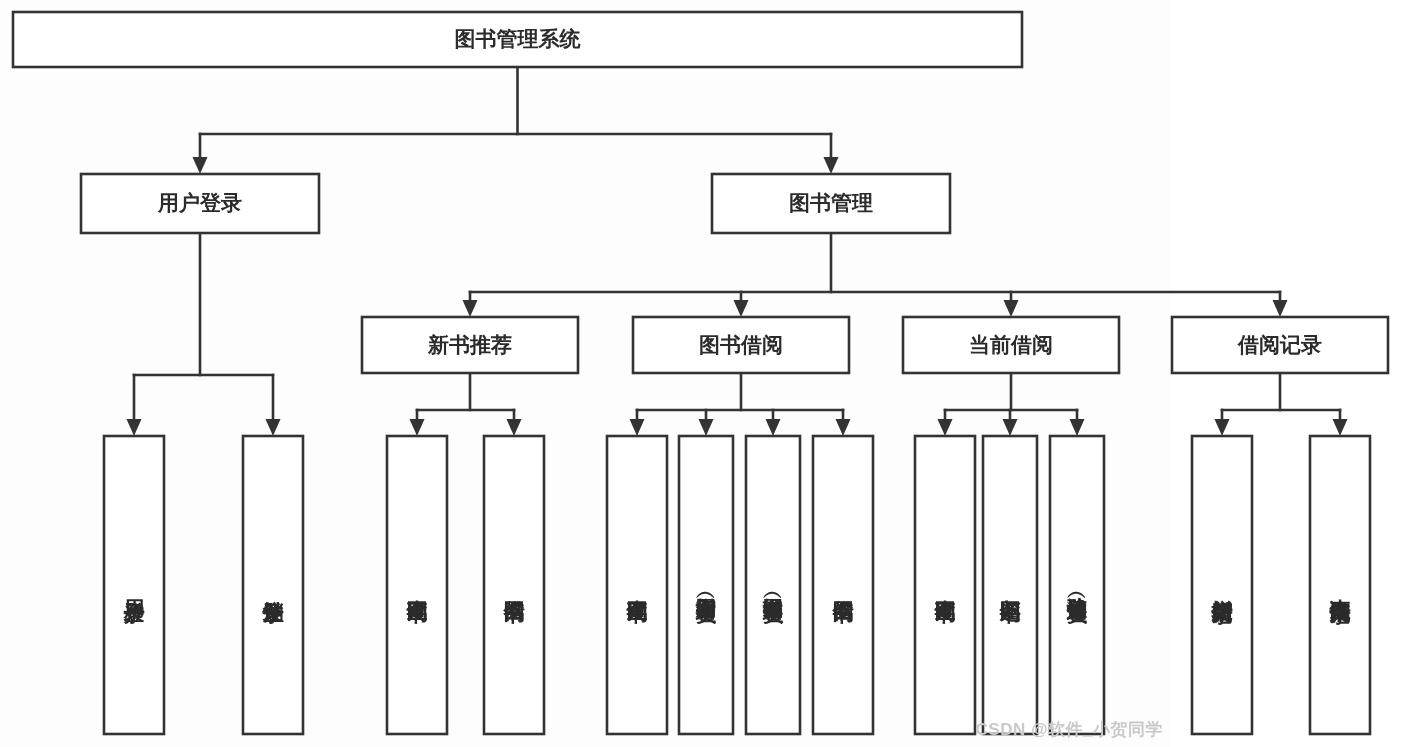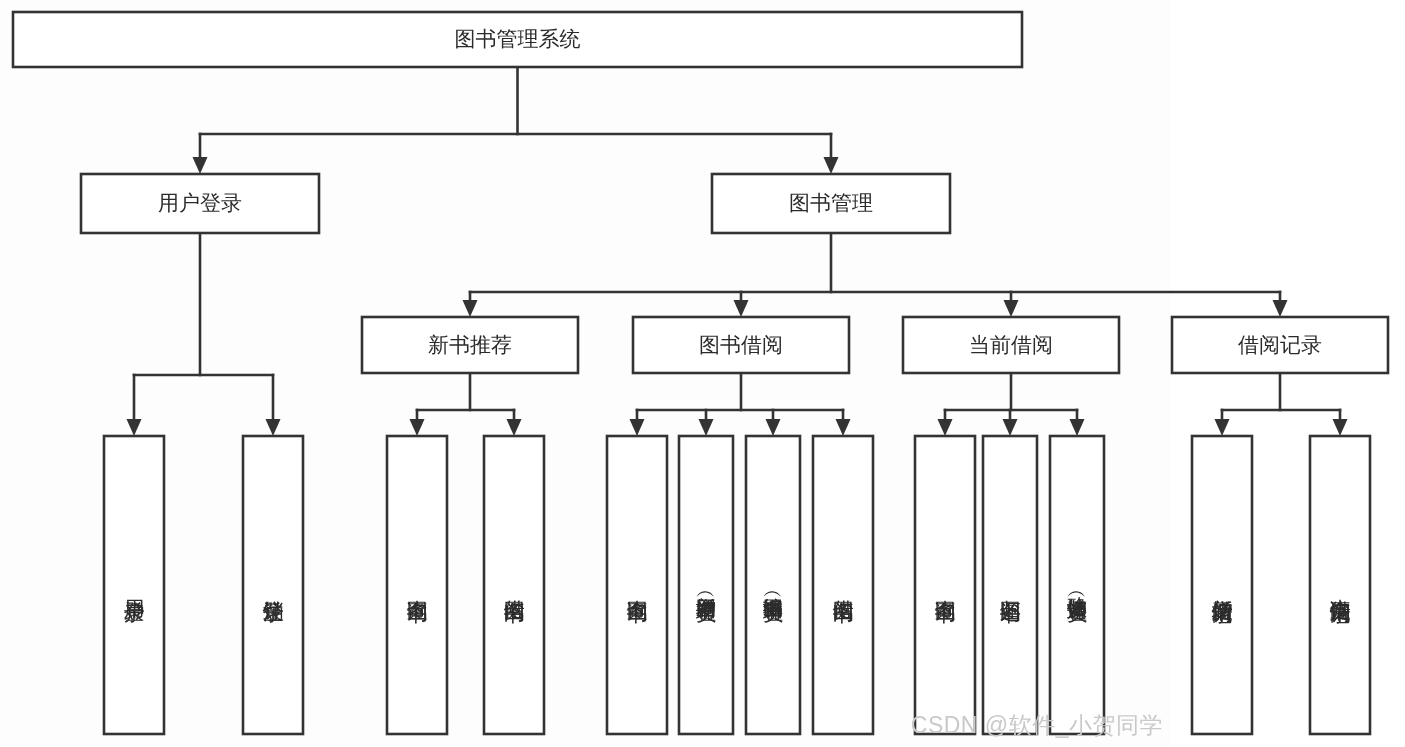--- a/index.html
+++ b/index.html
@@ -11,20 +11,21 @@
     width: 1405px;
     height: 747px;
     font-family: "Liberation Sans", "DejaVu Sans", sans-serif;
     overflow: hidden;
   }
   #chart-root {
     position: relative;
     width: 1171px;
     height: 747px;
     background: #fdfdfd;
+    font-weight: bold;
   }
   svg.flow {
     position: absolute;
     top: 0;
     left: 0;
     width: 1405px;
     height: 747px;
   }
   .node-rect {
     fill: #ffffff;
@@ -59,21 +60,21 @@
     letter-spacing: 1px;
     white-space: nowrap;
     text-align: center;
     pointer-events: none;
   }
   .watermark {
     position: absolute;
     right: 8px;
     bottom: 6px;
     font-family: "Liberation Sans", "DejaVu Sans", sans-serif;
-    font-size: 23px;
+    font-size: 17px;
     color: #c9c9c9;
     letter-spacing: 0.5px;
     white-space: nowrap;
   }
 </style>
 </head>
 <body>
 
 <div id="chart-root">
   <svg class="flow" viewBox="0 0 1405 747">

